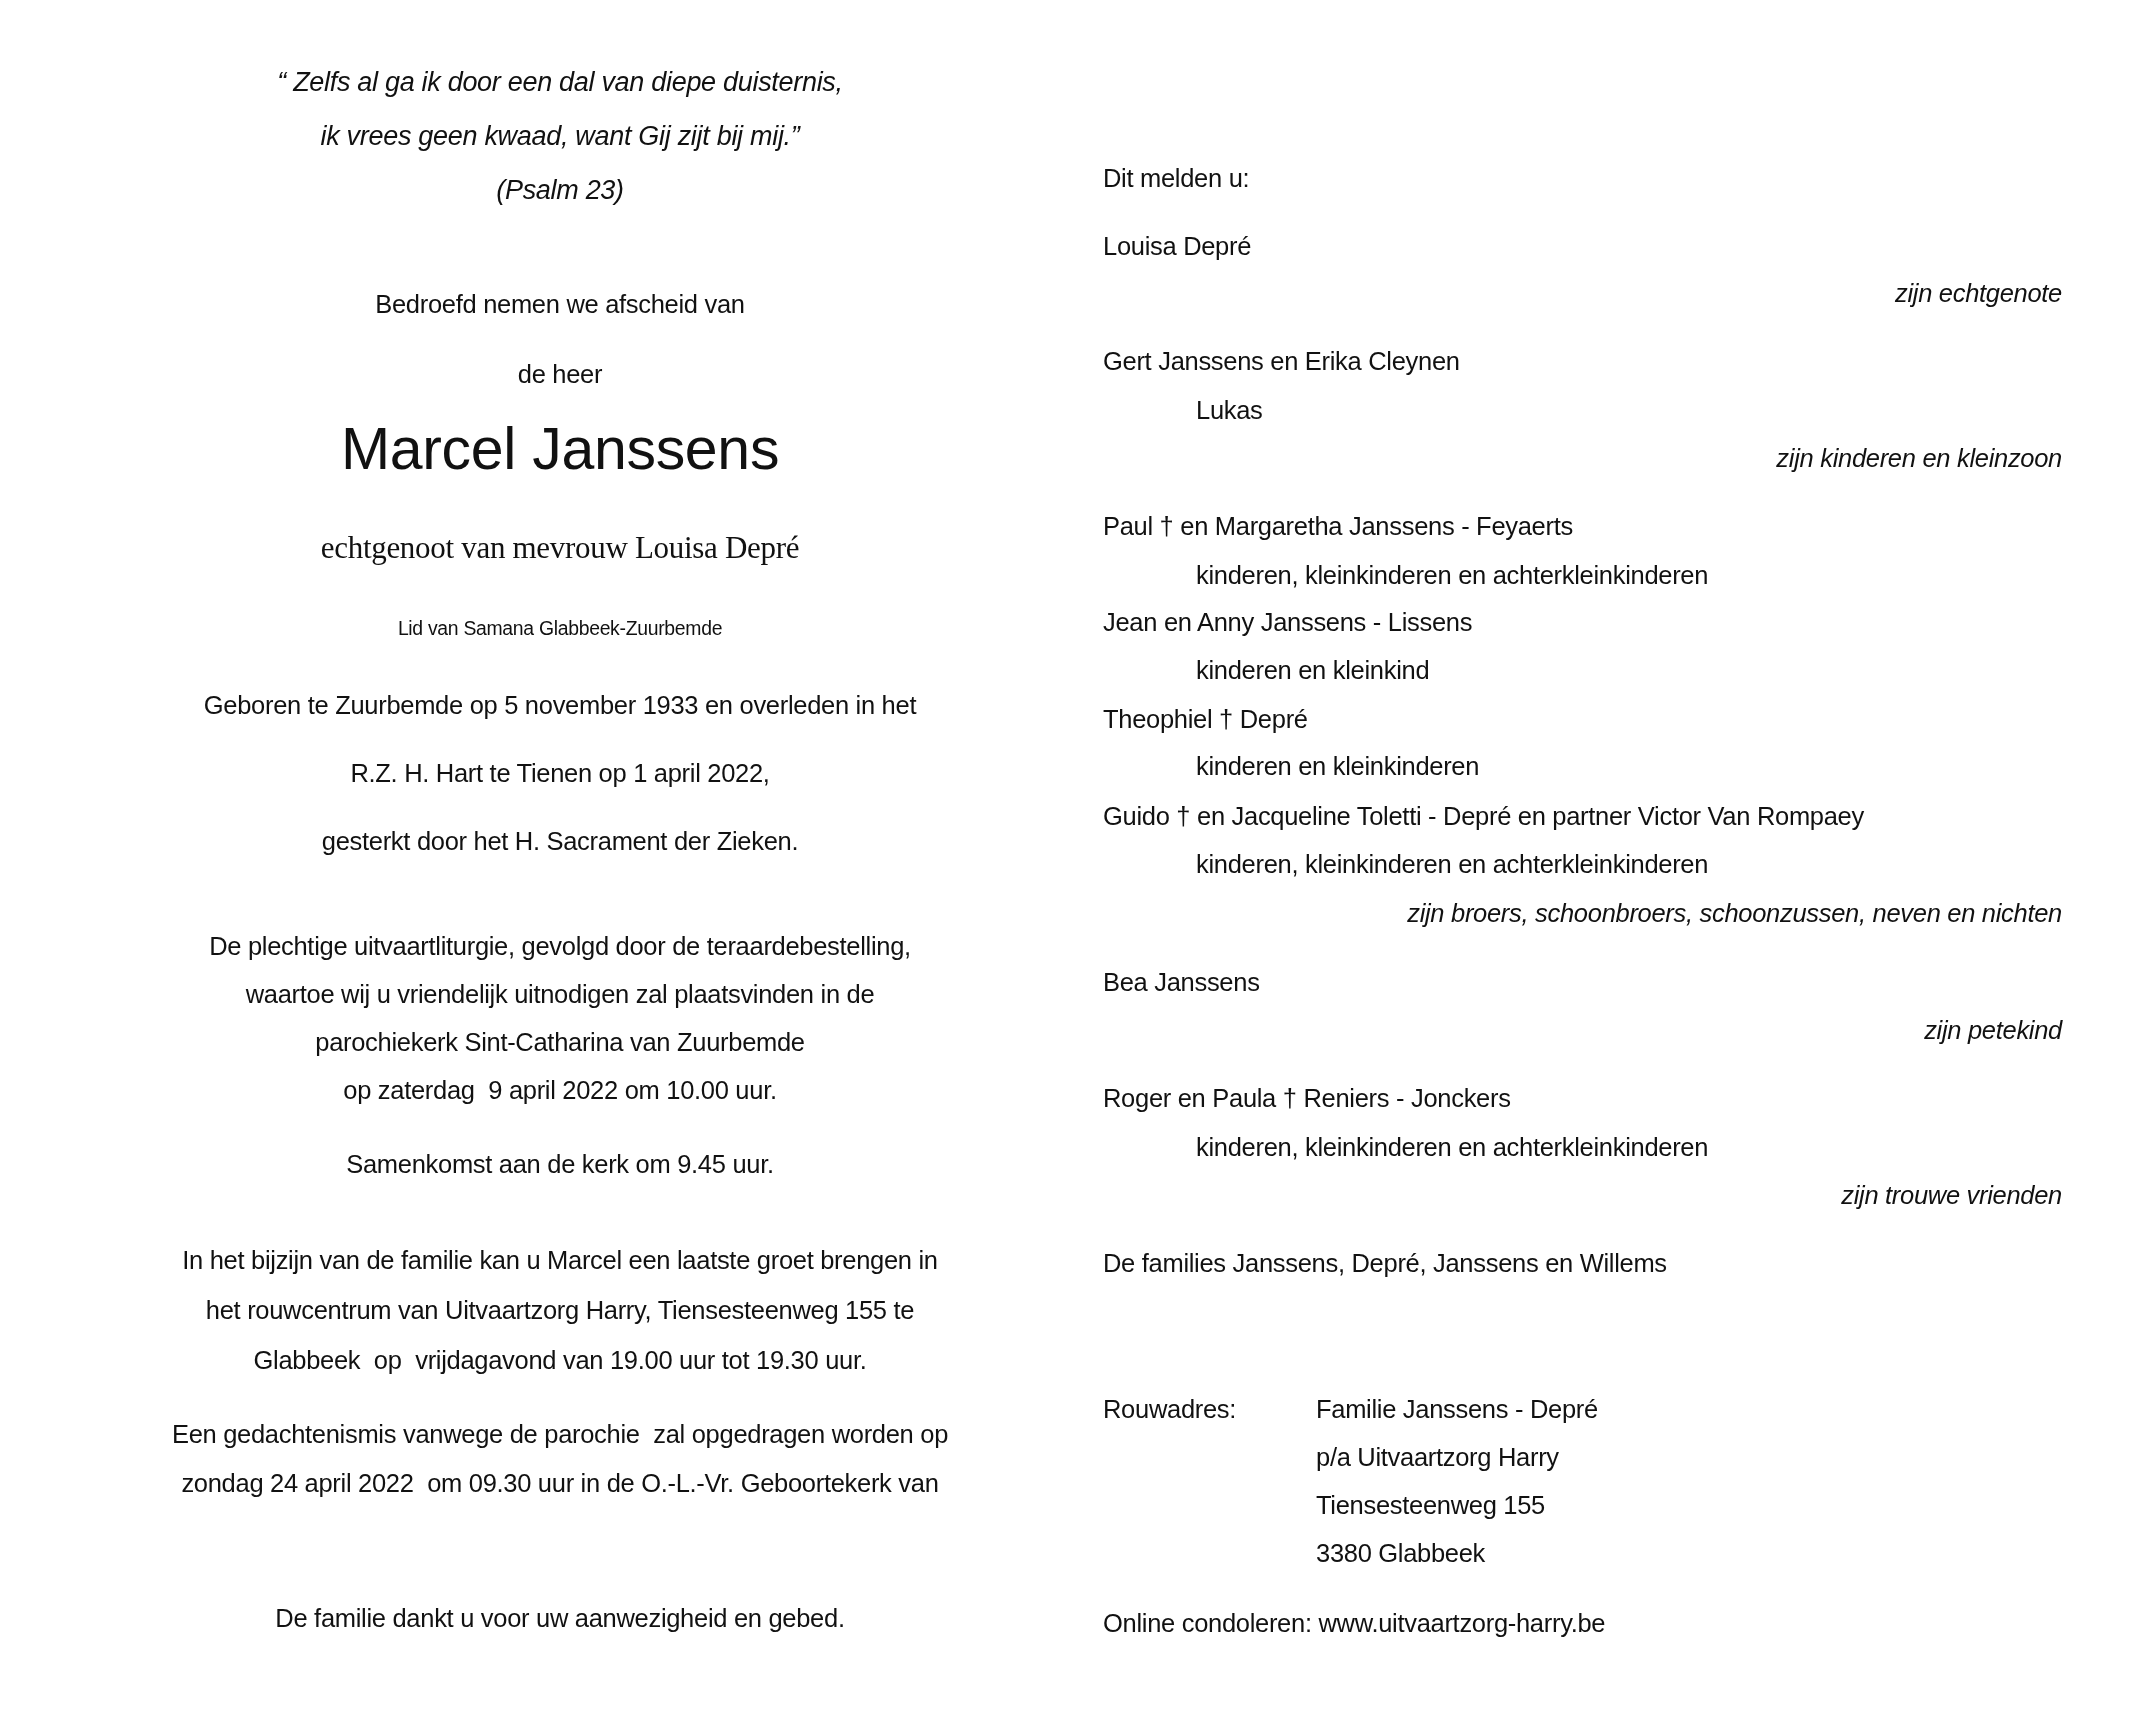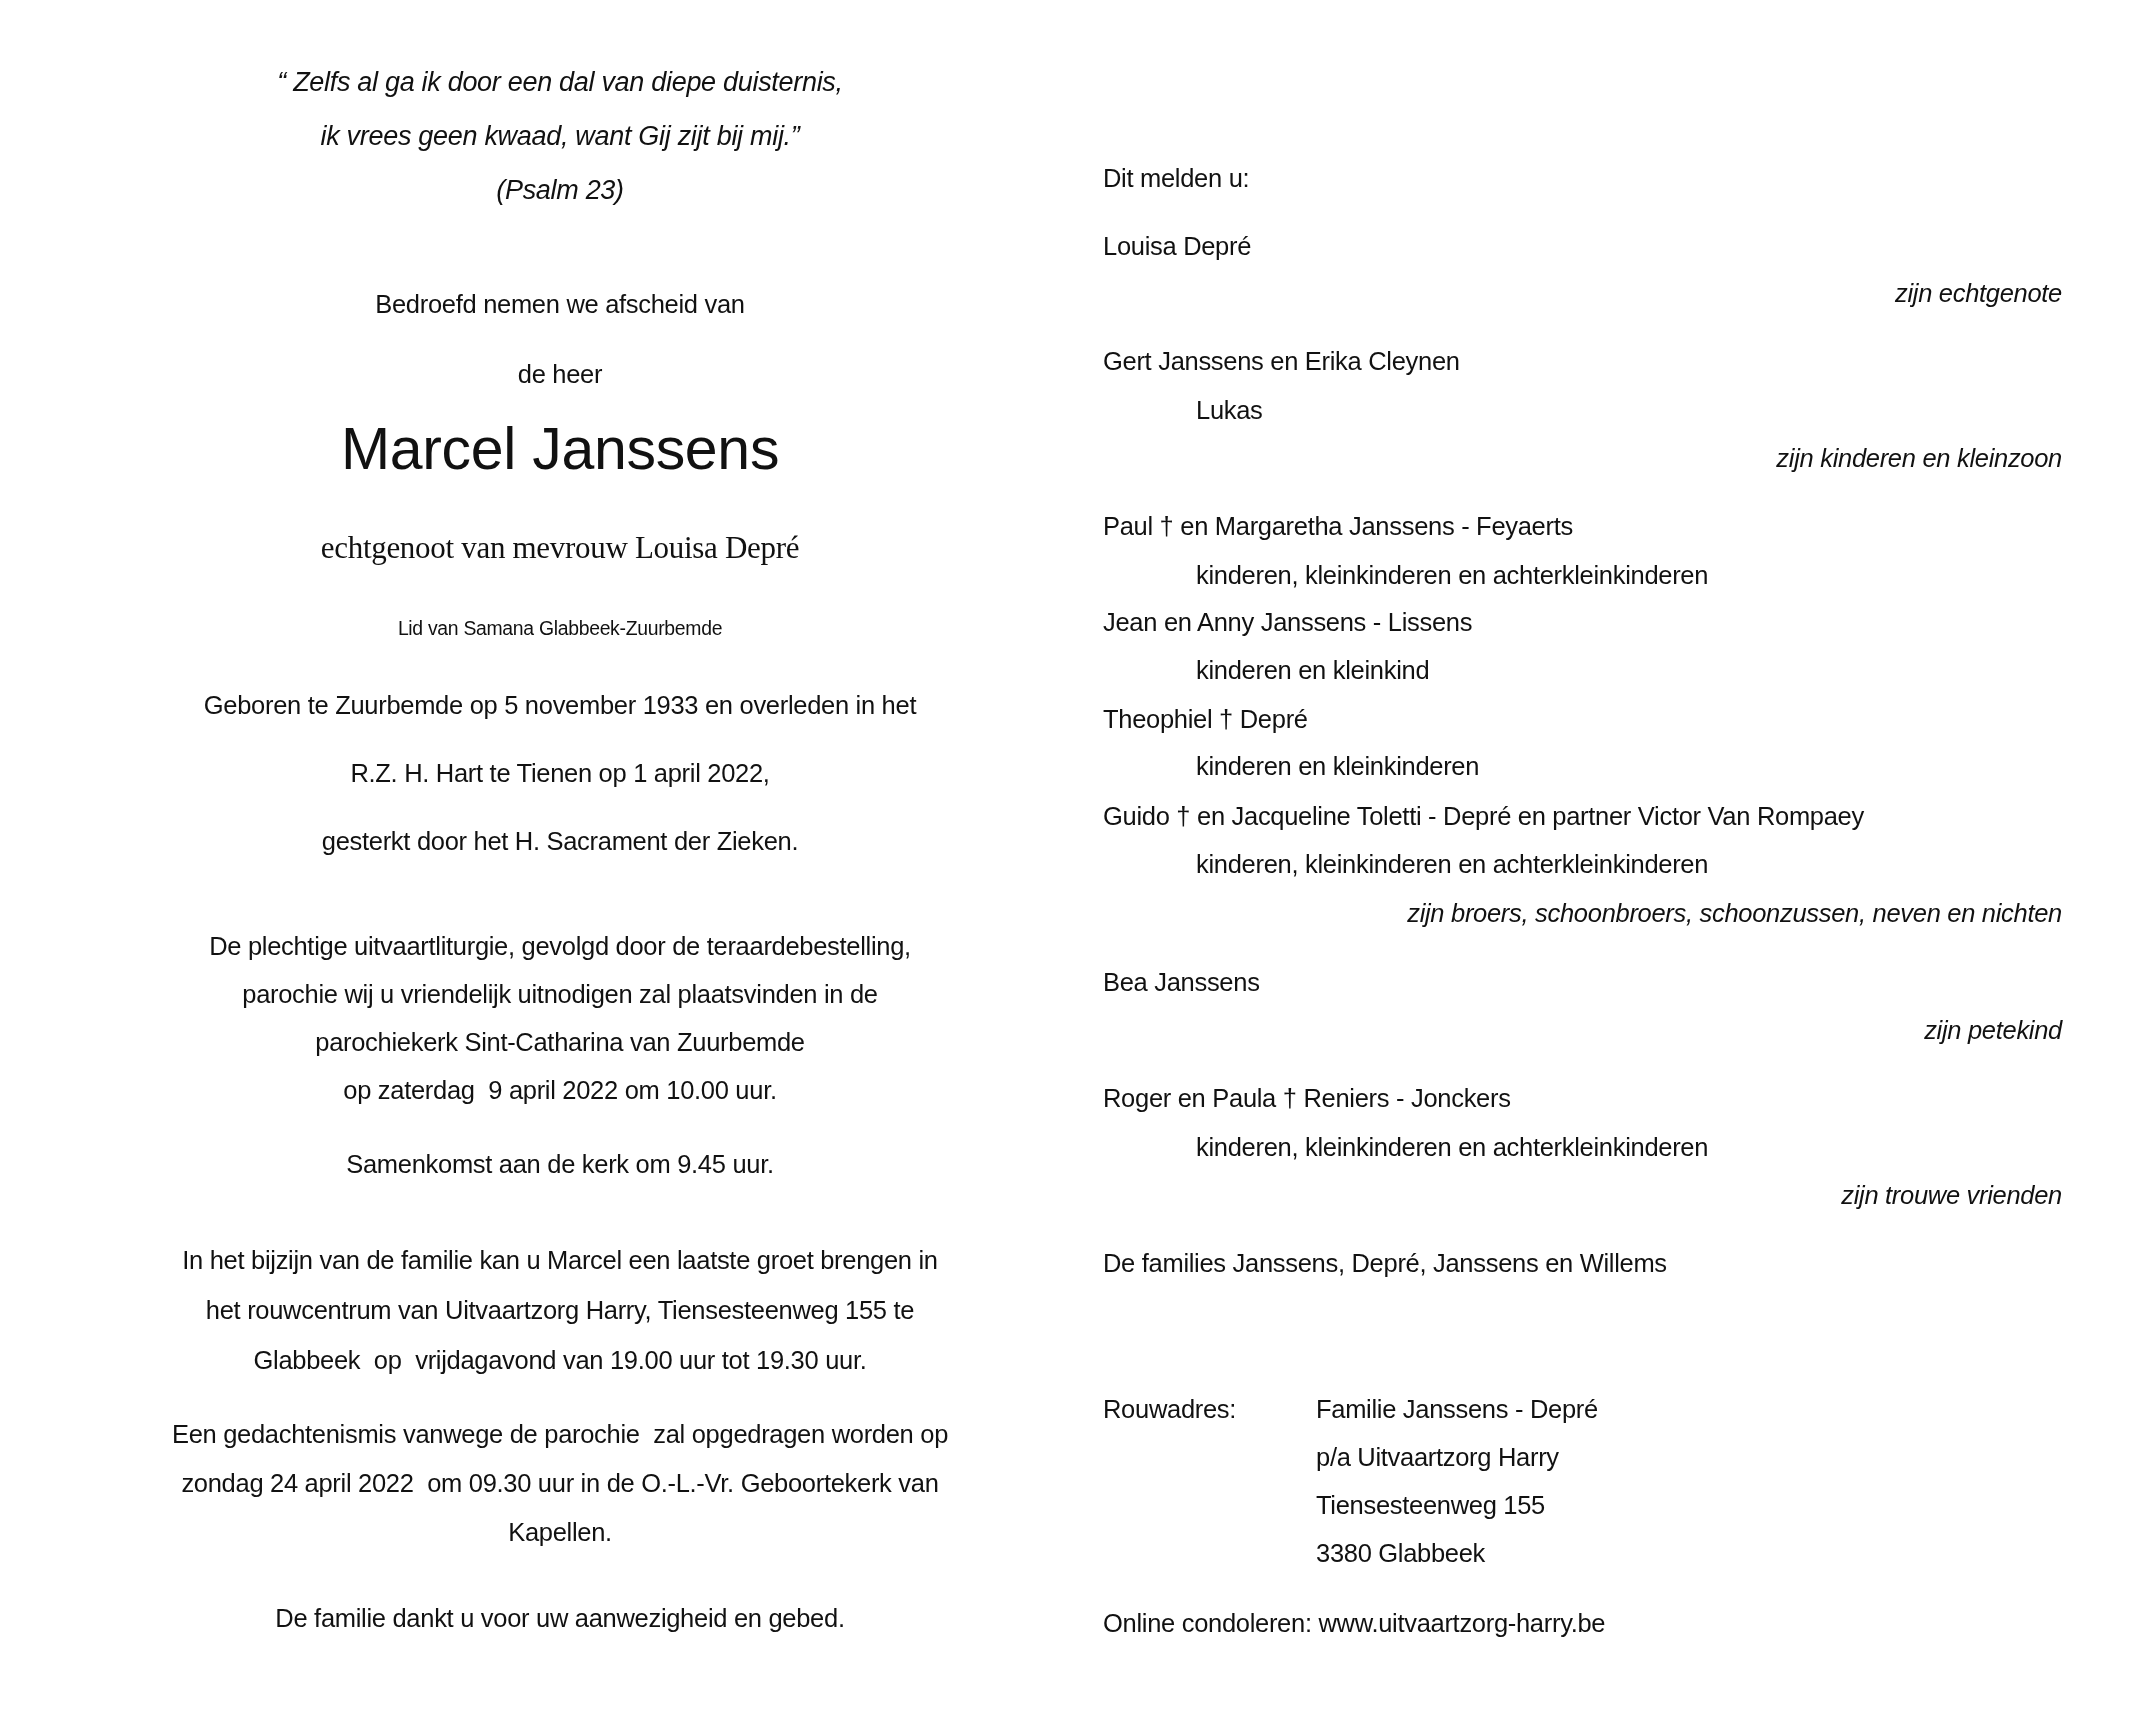--- a/index.html
+++ b/index.html
@@ -61,39 +61,38 @@
   </div>
 
   <div class="blk bd" style="top:671px">
     <div class="line">Geboren te Zuurbemde op 5 november 1933 en overleden in het</div>
     <div class="line">R.Z. H. Hart te Tienen op 1 april 2022,</div>
     <div class="line">gesterkt door het H. Sacrament der Zieken.</div>
   </div>
 
   <div class="blk" style="top:922px">
     <div class="line">De plechtige uitvaartliturgie, gevolgd door de teraardebestelling,</div>
-    <div class="line">parochie wij u vriendelijk uitnodigen zal plaatsvinden in de</div>
+    <div class="line">waartoe wij u vriendelijk uitnodigen zal plaatsvinden in de</div>
     <div class="line">parochiekerk Sint-Catharina van Zuurbemde</div>
     <div class="line bold">op zaterdag  9 april 2022 om 10.00 uur.</div>
   </div>
 
   <div class="blk" style="top:1140px">
     <div class="line">Samenkomst aan de kerk om 9.45 uur.</div>
   </div>
 
   <div class="blk viewing" style="top:1235px">
     <div class="line">In het bijzijn van de familie kan u Marcel een laatste groet brengen in</div>
     <div class="line">het rouwcentrum van Uitvaartzorg Harry, Tiensesteenweg 155 te</div>
     <div class="line">Glabbeek  op  vrijdagavond van 19.00 uur tot 19.30 uur.</div>
   </div>
 
   <div class="blk memorial" style="top:1410px">
     <div class="line">Een gedachtenismis vanwege de parochie  zal opgedragen worden op</div>
     <div class="line">zondag 24 april 2022  om 09.30 uur in de O.-L.-Vr. Geboortekerk van</div>
-    <div class="line">Kapellen.</div>
   </div>
 
   <div class="blk" style="top:1594px">
     <div class="line">De familie dankt u voor uw aanwezigheid en gebed.</div>
   </div>
 
 </div>
 
 <div id="right-col" class="col">
 

